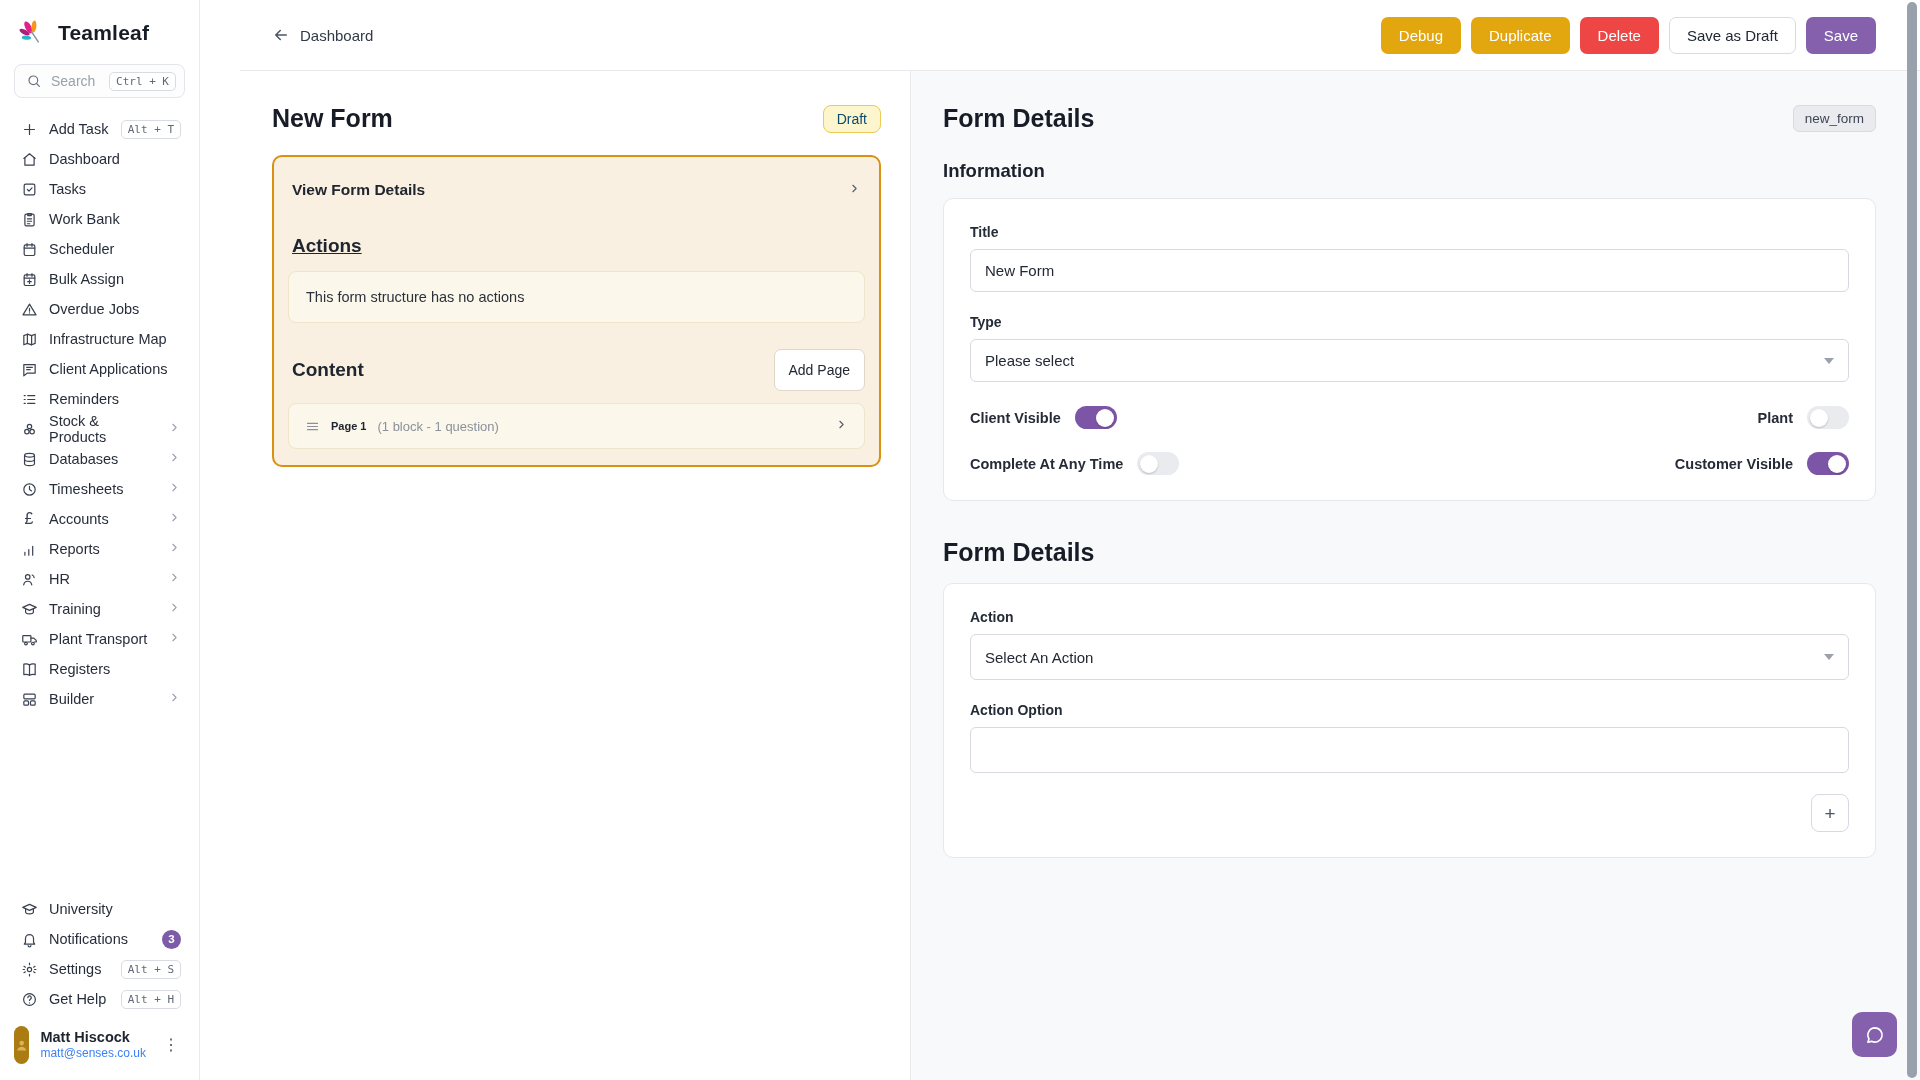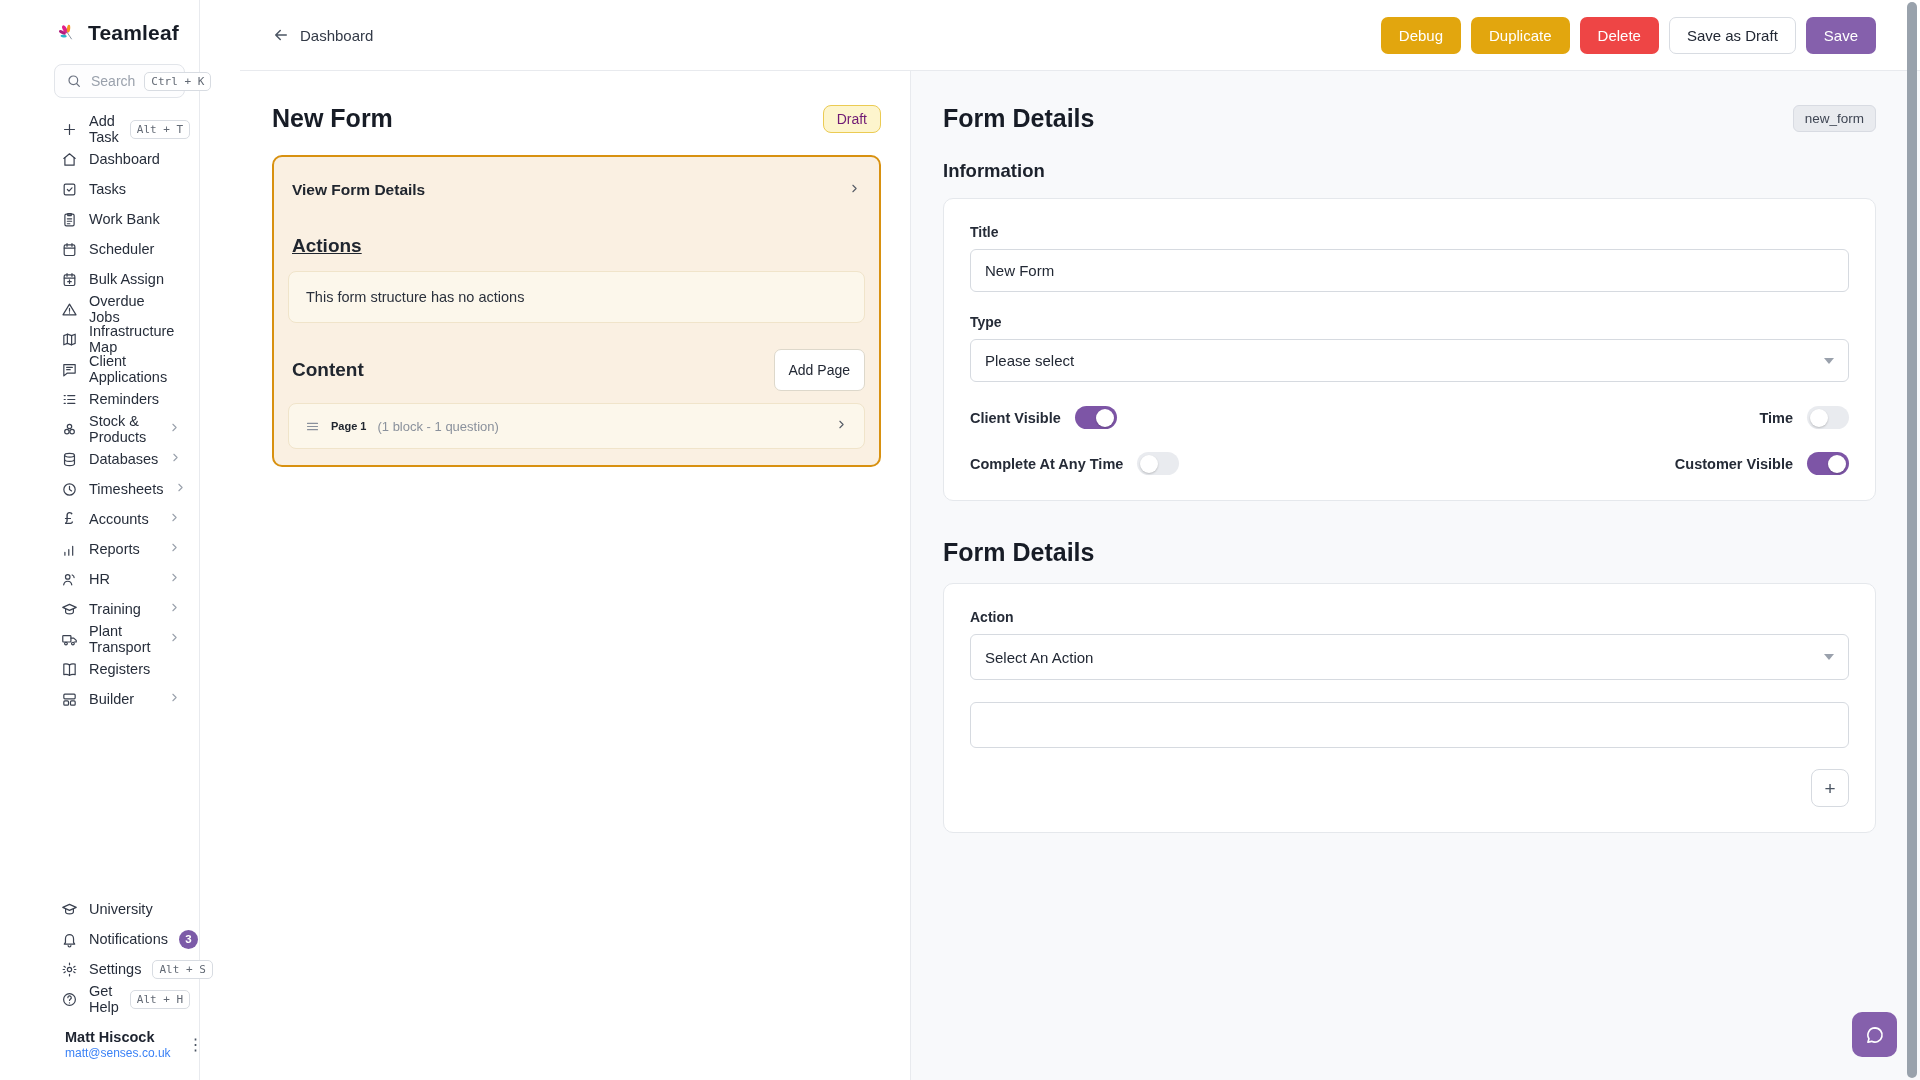--- a/index.html
+++ b/index.html
@@ -1,21 +1,21 @@
 <!DOCTYPE html>
 <html><head>
 <meta charset="utf-8">
 <style>
   * { box-sizing: border-box; margin: 0; padding: 0; }
   html,body { width:1920px; height:1080px; overflow:hidden; }
   body { font-family:"Liberation Sans", sans-serif; color:#1e2430; background:#fff; position:relative; }
 
   
   .sidebar { position:absolute; left:0; top:0; width:200px; height:1080px; background:#fff;
-             border-right:1px solid #e8eaee; display:flex; flex-direction:column;padding-left:40px; }
+             border-right:1px solid #e8eaee; display:flex; flex-direction:column; }
   .logo-row { display:flex; align-items:center; gap:10px; padding:18px 20px 14px 18px; }
   .logo-row svg { width:30px; height:30px; }
   .app-name { font-size:21px; font-weight:700; letter-spacing:.2px; color:#171c26; }
   .search-box { margin:2px 14px 6px; height:34px; border:1px solid #e2e5ea; border-radius:8px;
                 display:flex; align-items:center; gap:9px; padding:0 8px 0 11px; background:#fdfdfe; cursor:pointer; }
   .search-box .s-label { font-size:14px; color:#9aa1ac; }
   kbd { font-family:"DejaVu Sans Mono", monospace; font-size:11px; color:#626974; background:#fff;
         border:1px solid #d8dce2; border-radius:5px; padding:2px 6px; white-space:nowrap; }
   .search-box kbd { margin-left:auto; }
 
@@ -57,21 +57,21 @@
   .btn.red    { background:#ee4545; color:#fff; }
   .btn.white  { background:#fff; color:#222834; border-color:#d8dce2; }
   .btn.purple { background:#8560ac; color:#fff; }
 
   .content { display:flex; height:1009px; }
 
   
   .structure-panel { width:671px; border-right:1px solid #e8eaee; background:#fff; padding:33px 29px 0 32px; }
   .panel-head { display:flex; align-items:center; }
   .h1 { font-size:25px; font-weight:700; color:#171c26; }
-  .draft-badge { margin-left:auto; background:#fdf5cd; border:1px solid #ebcb53; color:#701a75;
+  .draft-badge { margin-left:auto; background:#fdf5cd; border:1px solid #ebcb53; color:#0c4a6e;
                  font-size:14px; padding:5px 13px; border-radius:8px; }
   .structure-card { margin-top:22px; border:2px solid #d89110; border-radius:10px; background:#faf0e2;
                     padding:0 0 16px; }
   .vfd-row { display:flex; align-items:center; padding:24px 18px 22px; cursor:pointer; }
   .vfd-row .t { font-size:15.5px; font-weight:600; color:#20262f; }
   .vfd-row .chev, .page-row .chev { margin-left:auto; color:#555b66; }
   .sec-h { font-size:19px; font-weight:700; color:#20262f; padding:14px 18px 14px;text-decoration:underline; }
   .inner-card { margin:0 14px; background:#fcf7eb; border:1px solid #f0e4ca; border-radius:8px; }
   .empty-state { padding:17px 17px; font-size:14.5px; color:#2b313c; }
   .content-head { display:flex; align-items:center; padding:26px 14px 12px 18px; }
@@ -539,21 +539,21 @@
           <span class="caret"></span>
         </div>
         <div class="toggle-grid" id="toggle-grid">
             <div class="toggle-cell">
     <span class="t-label">Client Visible</span>
     <span class="toggle on">
                 <span class="knob"></span>
               </span>
   </div>
             <div class="toggle-cell right">
-    <span class="t-label">Time</span>
+    <span class="t-label">Plant</span>
     <span class="toggle off">
                 <span class="knob"></span>
               </span>
   </div>
             <div class="toggle-cell">
     <span class="t-label">Complete At Any Time</span>
     <span class="toggle off">
                 <span class="knob"></span>
               </span>
   </div>
@@ -568,20 +568,21 @@
 
       <div class="h2b">Form Details</div>
 
       <div class="card">
         <div class="f-label">Action</div>
         <div class="f-select" style="height:46px">
           <span>Select An Action</span>
           <span class="caret"></span>
         </div>
         <div class="gap"></div>
+        <div class="f-label">Action Option</div>
         <input class="f-input option-input" type="text" value="" style="">
         <div class="plus-row">
           <button class="plus-btn">+</button>
         </div>
       </div>
     </section>
   </div>
 </div>
 
 <div class="chat-fab">

